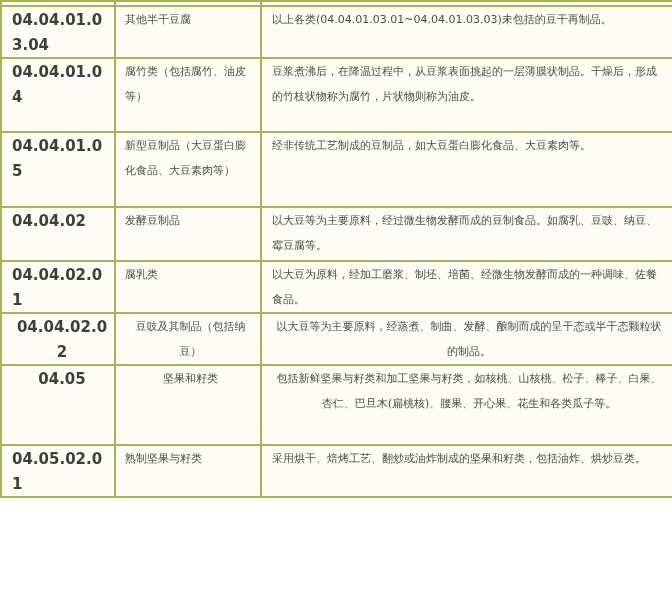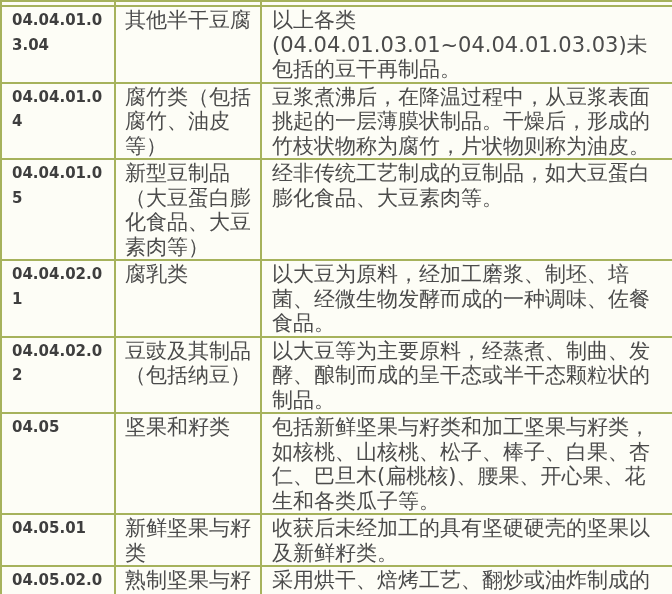--- a/index.html
+++ b/index.html
@@ -17,21 +17,21 @@
     border-collapse:collapse;
     table-layout:fixed;
   }
   col.c1{width:114px;}
   col.c2{width:146px;}
   col.c3{width:412px;}
   td{
     border:2px solid var(--border-color);
     background:var(--cell-bg);
     vertical-align:top;
-    font-size:21px;
+    font-size:11px;
     line-height:24.5px;
     color:var(--text-color);
     padding:1px 6px 0 9px;
     overflow:hidden;
   }
   td.code{
     font-weight:bold;
     font-size:15px;
     color:var(--code-color);
     word-break:break-all;
@@ -74,39 +74,39 @@
         <tr style="height: 74px;">
     <td class="code">04.04.01.04</td>
     <td class="name">腐竹类（包括腐竹、油皮等）</td>
     <td class="desc">豆浆煮沸后，在降温过程中，从豆浆表面挑起的一层薄膜状制品。干燥后，形成的竹枝状物称为腐竹，片状物则称为油皮。</td>
   </tr>
         <tr style="height: 75px; padding-left: 19px;">
     <td class="code">04.04.01.05</td>
     <td class="name">新型豆制品（大豆蛋白膨化食品、大豆素肉等）</td>
     <td class="desc">经非传统工艺制成的豆制品，如大豆蛋白膨化食品、大豆素肉等。</td>
   </tr>
+        <tr style="height: 54px;">
+    <td class="code">04.04.02</td>
+    <td class="name">发酵豆制品</td>
+    <td class="desc">以大豆等为主要原料，经过微生物发酵而成的豆制食品。如腐乳、豆豉、纳豆、霉豆腐等。</td>
+  </tr>
         <tr style="height: 49px;">
     <td class="code">04.04.02.01</td>
     <td class="name">腐乳类</td>
     <td class="desc">以大豆为原料，经加工磨浆、制坯、培菌、经微生物发酵而成的一种调味、佐餐食品。</td>
   </tr>
-        <tr style="height: 49px;">
+        <tr style="height: 49px; text-align: center;">
     <td class="code">04.04.02.02</td>
     <td class="name">豆豉及其制品（包括纳豆）</td>
     <td class="desc">以大豆等为主要原料，经蒸煮、制曲、发酵、酿制而成的呈干态或半干态颗粒状的制品。</td>
   </tr>
-        <tr style="height: 56px;">
+        <tr style="height: 80px; text-align: center;">
     <td class="code">04.05</td>
     <td class="name">坚果和籽类</td>
     <td class="desc">包括新鲜坚果与籽类和加工坚果与籽类，如核桃、山核桃、松子、棒子、白果、杏仁、巴旦木(扁桃核)、腰果、开心果、花生和各类瓜子等。</td>
-  </tr>
-        <tr style="height: 25px;">
-    <td class="code">04.05.01</td>
-    <td class="name">新鲜坚果与籽类</td>
-    <td class="desc">收获后未经加工的具有坚硬硬壳的坚果以及新鲜籽类。</td>
   </tr>
         <tr style="height: 51px;">
     <td class="code">04.05.02.01</td>
     <td class="name">熟制坚果与籽类</td>
     <td class="desc">采用烘干、焙烤工艺、翻炒或油炸制成的坚果和籽类，包括油炸、烘炒豆类。</td>
   </tr>
     </tbody>
   </table>
 </div>
 

